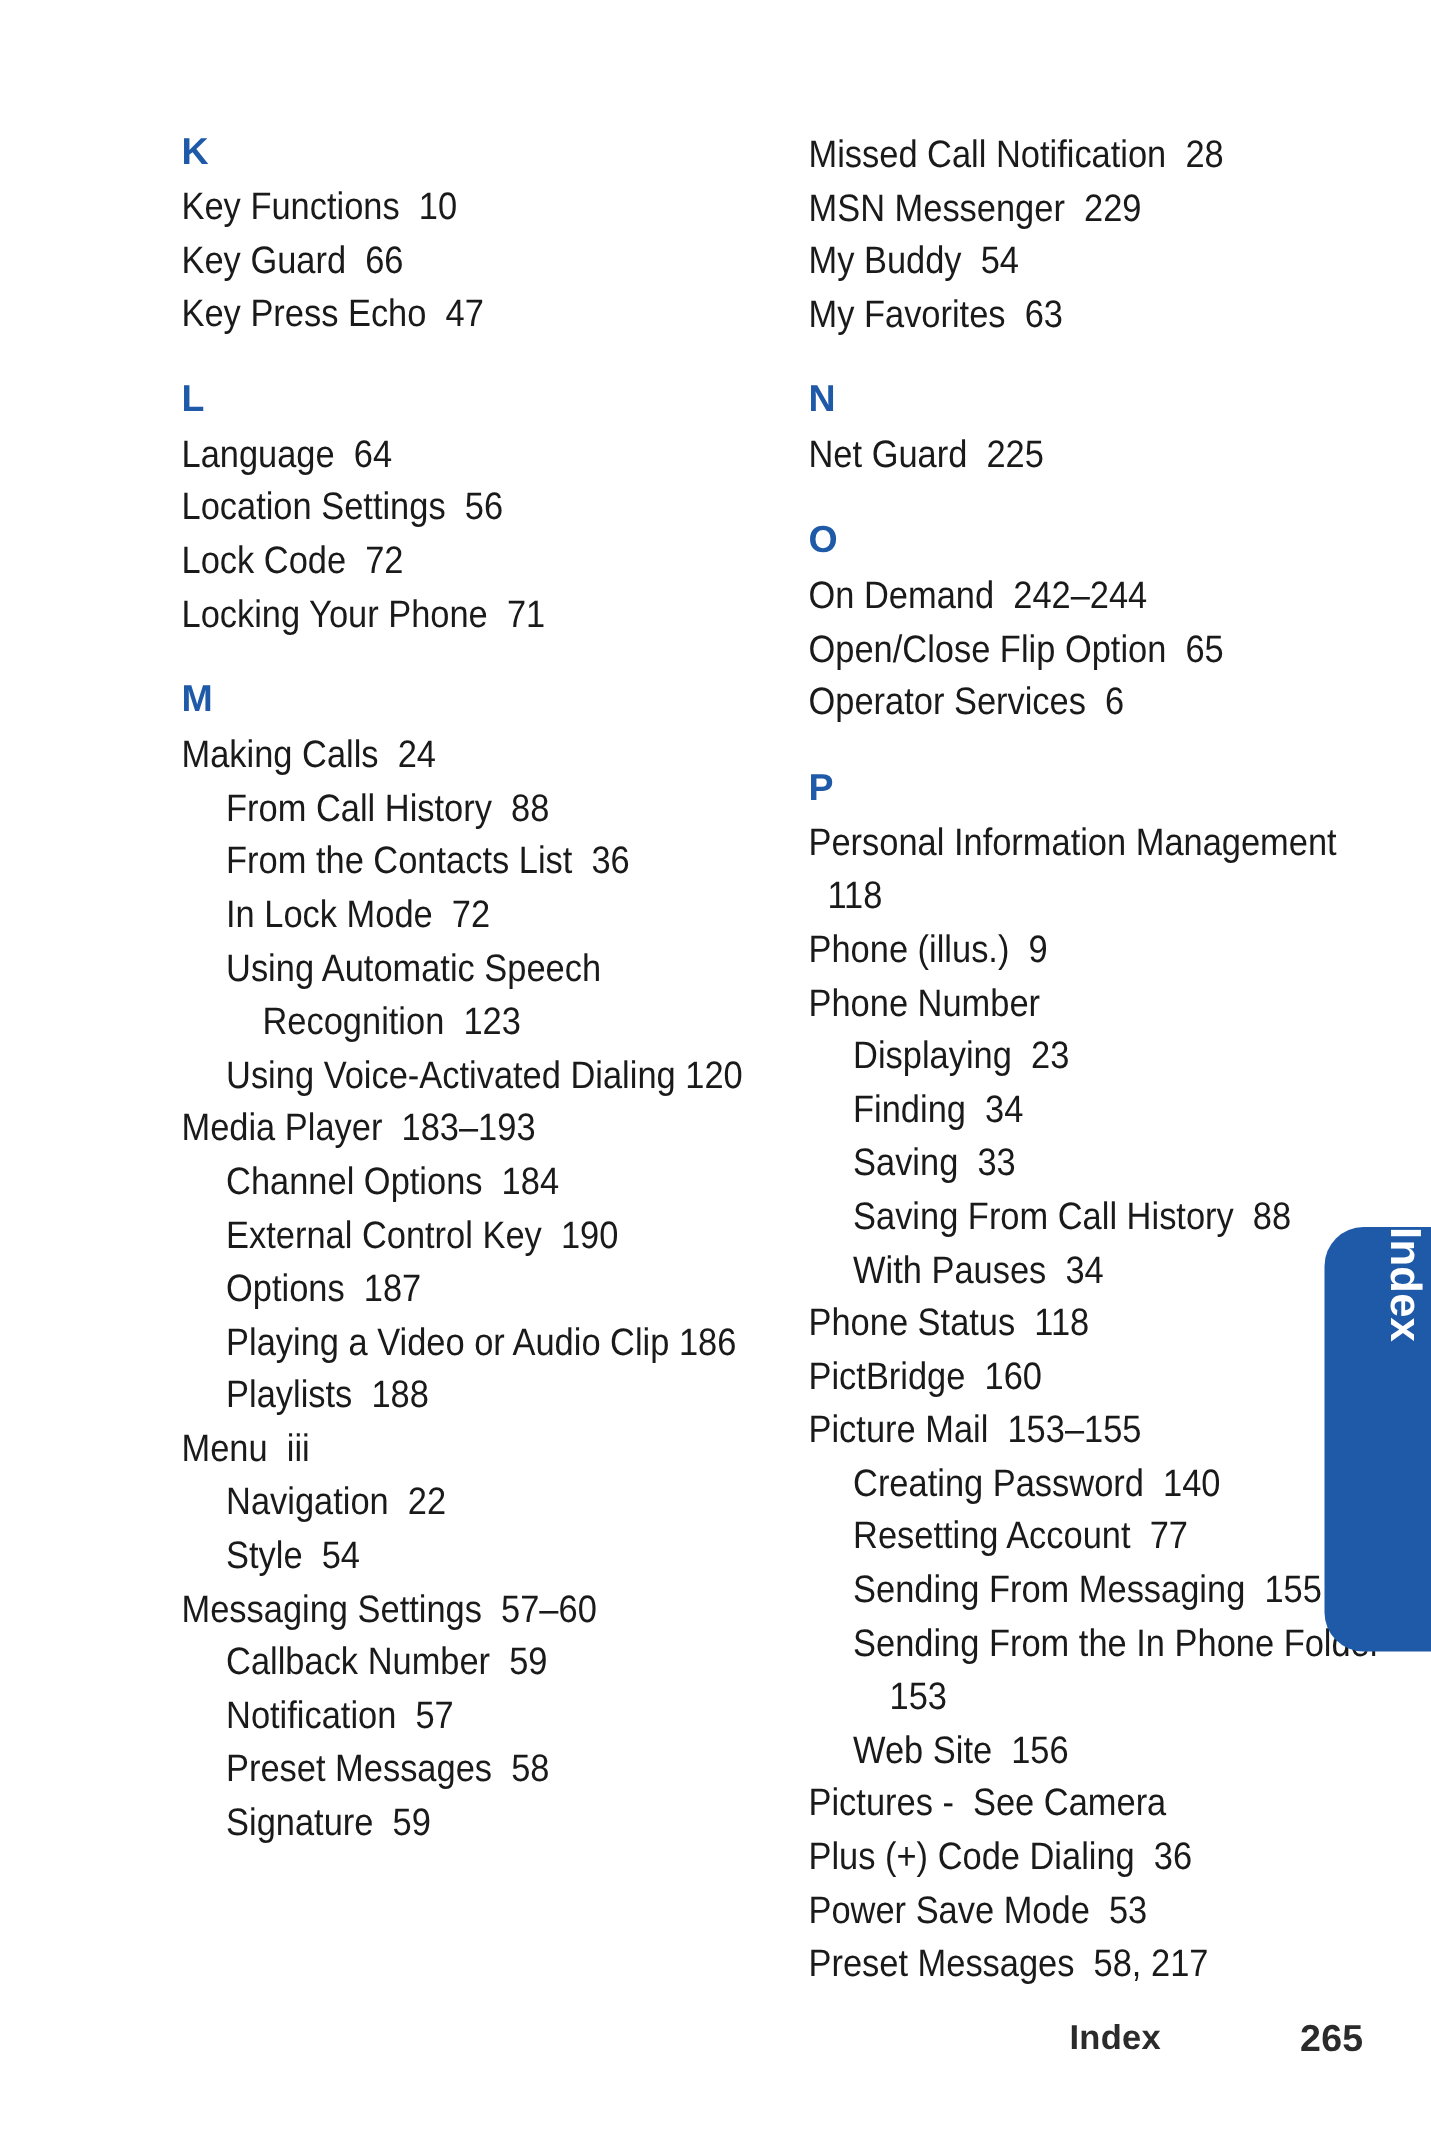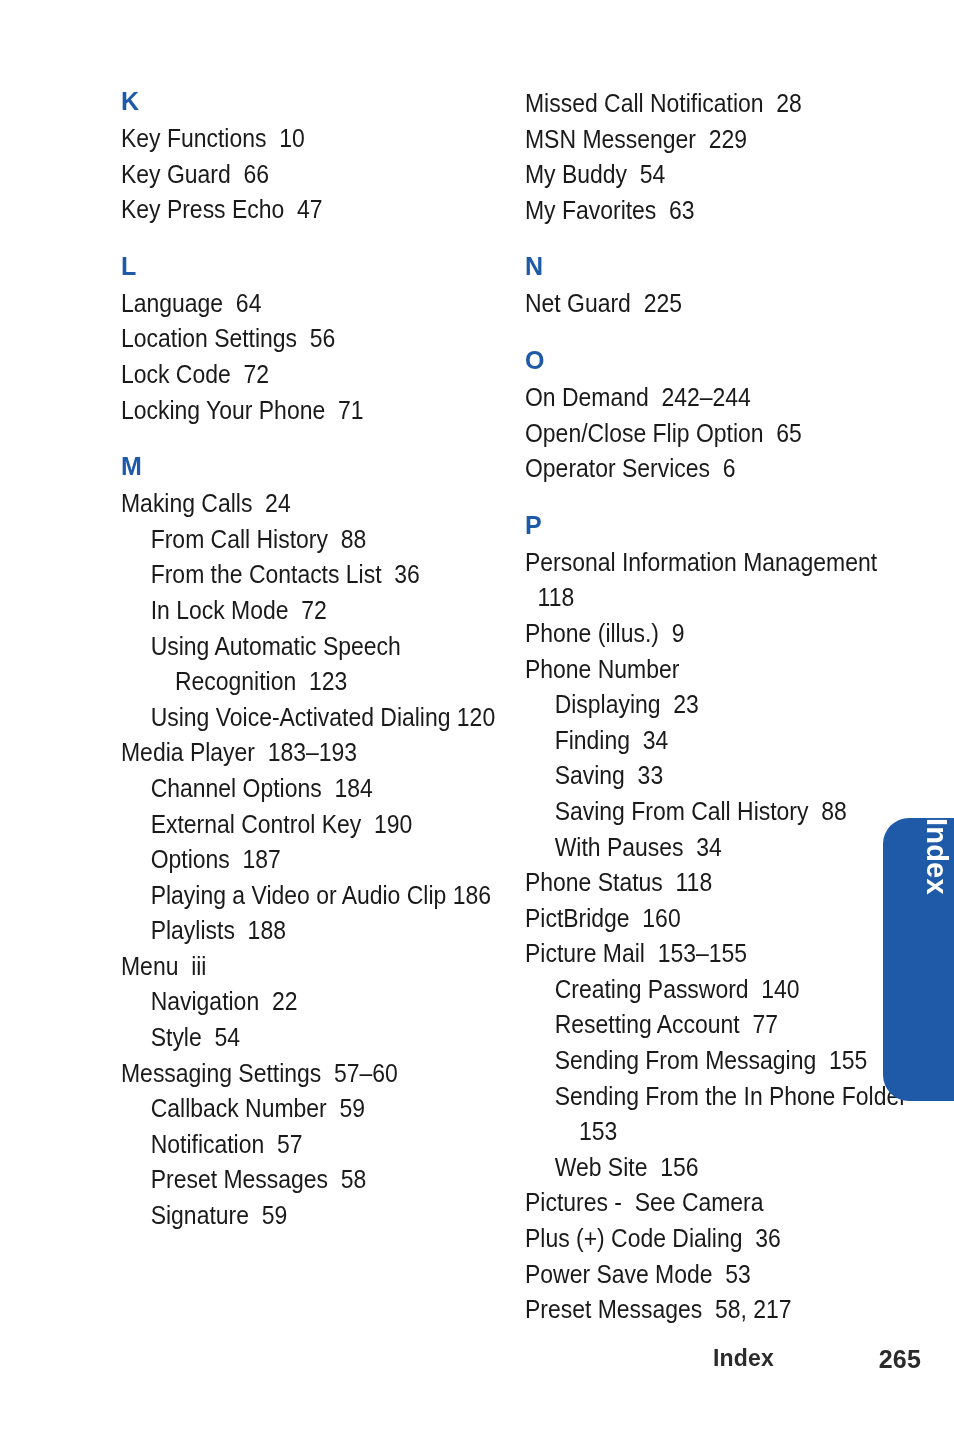--- a/index.html
+++ b/index.html
@@ -58,21 +58,21 @@
     left: 0;
     top: 0;
     width: 954px;
     height: 1310px;
   }
   .column {
     position: absolute;
     top: 86px;
   }
   #col-left  { left: 121px; width: 350px; }
-  #col-right { left: 525px; width: 350px; }
+  #col-right { left: 539px; width: 350px; }
 
   
   .sec-head {
     color: #1F5AA8;
     font-size: 25px;
     font-weight: bold;
     line-height: 30px;
     margin: 0 0 5px 0;
     letter-spacing: 0.3px;
   }
@@ -107,21 +107,21 @@
     position: absolute;
     right: 180px;
     top: 0;
     font-size: 23px;
     font-weight: bold;
     color: #2b2b2b;
     letter-spacing: 0.2px;
   }
   #footer-pageno {
     position: absolute;
-    right: 33px;
+    right: 45px;
     top: 0;
     font-size: 25px;
     font-weight: bold;
     color: #2b2b2b;
     letter-spacing: 0.2px;
   }
 </style>
 </head>
 <body>
 

